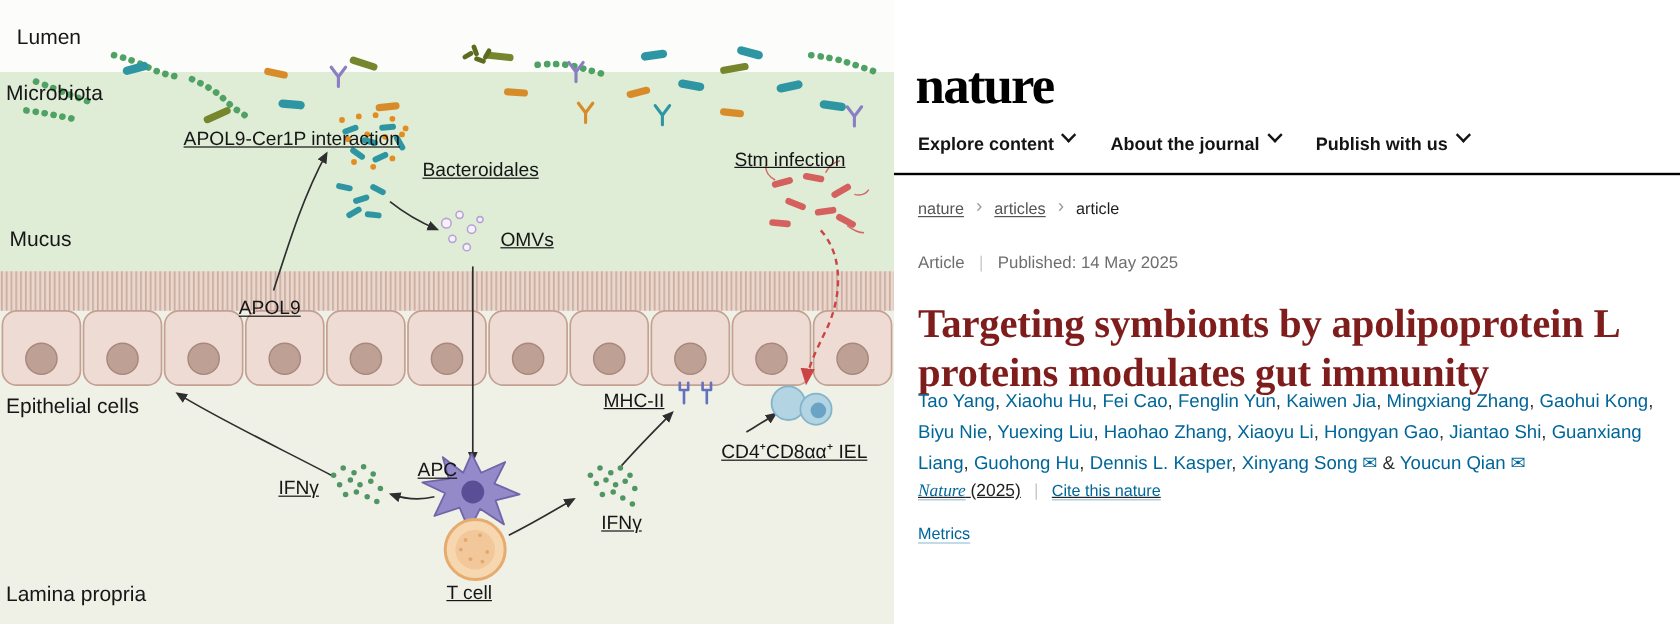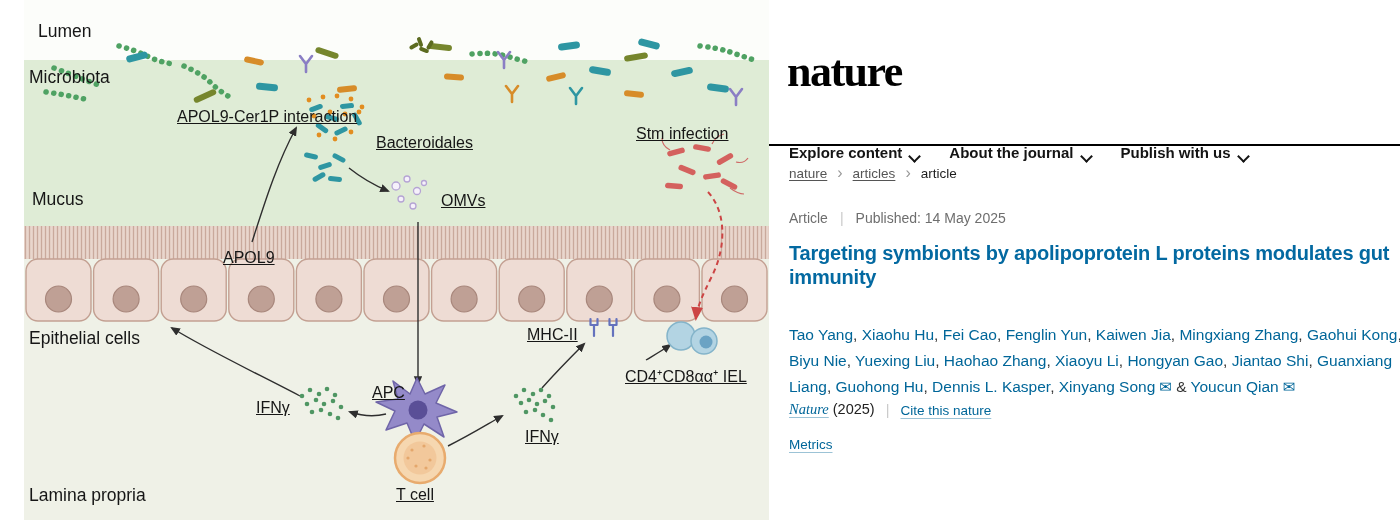--- a/index.html
+++ b/index.html
@@ -1,44 +1,44 @@
 <!DOCTYPE html>
 <html><head>
 <meta charset="utf-8">
 <style>
   html,body{margin:0;padding:0;}
   body{width:1400px;height:520px;overflow:hidden;display:flex;background:#fff;font-family:"Liberation Sans",sans-serif;}
 
   
-  .figure-panel{position:relative;width:745px;height:520px;flex:none;background:#fbfdf9;margin-left:24px;}
+  .figure-panel{position:relative;width:745px;height:520px;flex:none;background:#fbfdf9;}
   .figure-panel svg{position:absolute;left:0;top:0;}
   .dlabel{position:absolute;color:#161616;white-space:nowrap;font-family:"Liberation Sans",sans-serif;}
   .zone{font-size:17.5px;}
   .ann{font-size:16px;text-decoration:underline;}
   .beads{fill:none;stroke-linecap:round;stroke-width:5.5;stroke-dasharray:0.1 7.5;}
 
   
   .article-panel{position:relative;flex:1;background:#fff;}
   .logo{position:absolute;left:18px;top:46px;font-family:"Liberation Serif",serif;font-size:44px;font-weight:700;color:#000;letter-spacing:-1.5px;cursor:pointer;}
   .nav{position:absolute;left:20px;top:112px;display:flex;gap:30px;}
-  .nav-item{display:flex;align-items:flex-end;gap:8px;font-size:15px;font-weight:700;color:#141414;cursor:pointer;margin-top:32px;}
+  .nav-item{display:flex;align-items:flex-start;gap:8px;font-size:15px;font-weight:700;color:#141414;cursor:pointer;}
   .chev{width:7px;height:7px;border-right:2px solid #141414;border-bottom:2px solid #141414;transform:rotate(45deg);margin-top:-4px;}
   .rule{position:absolute;left:0;right:0;top:144px;height:2px;background:#000;}
   .breadcrumb{position:absolute;left:20px;top:165px;display:flex;align-items:center;gap:10px;font-size:13.5px;color:#555;}
   .crumb-link{color:#555;text-decoration:underline;text-underline-offset:2px;cursor:pointer;}
   .crumb-current{color:#1d1d1d;}
   .crumb-sep{color:#999;font-size:16px;line-height:1;}
   .meta{position:absolute;left:20px;top:210px;display:flex;align-items:center;gap:12px;font-size:14px;color:#6e6e6e;}
   .meta-divider{color:#c9c9c9;}
-  .title{position:absolute;left:20px;top:228px;width:630px;font-family:Liberation Sans, sans-serif;font-weight:700;font-size:20px;line-height:1.2;color:#0369a1;letter-spacing:-0.2px;}
+  .title{position:absolute;left:20px;top:228px;width:630px;font-family:Liberation Serif, serif;font-weight:700;font-size:34px;line-height:1.2;color:#7f1d1d;letter-spacing:-0.2px;}
   .authors{position:absolute;left:20px;top:306px;width:628px;font-size:15.5px;line-height:1.68;color:#333;}
   .author-link{color:#006699;text-decoration-color:#9cc3d6;text-underline-offset:3px;cursor:pointer;}
   .author-sep{color:#333;}
   .email-icon{color:#006699;margin-left:4px;font-size:15px;cursor:pointer;}
-  .citeline{position:absolute;left:20px;top:401px;display:flex;align-items:flex-end;gap:11px;font-size:14.5px;color:#222;}
+  .citeline{position:absolute;left:20px;top:401px;display:flex;align-items:flex-start;gap:11px;font-size:14.5px;color:#222;text-decoration:underline;}
   .journal-link{font-family:"Liberation Serif",serif;font-style:italic;color:#006699;text-decoration:underline;text-decoration-color:#9cc3d6;text-underline-offset:3px;cursor:pointer;}
   .cite-divider{color:#c9c9c9;}
   .teal-link{color:#006699;text-decoration:underline;text-decoration-color:#9cc3d6;text-underline-offset:3px;font-size:13.5px;cursor:pointer;}
   .metrics{position:absolute;left:20px;top:436px;font-size:14px;}
 </style>
 </head>
 <body>
 
 <div class="figure-panel">
 

